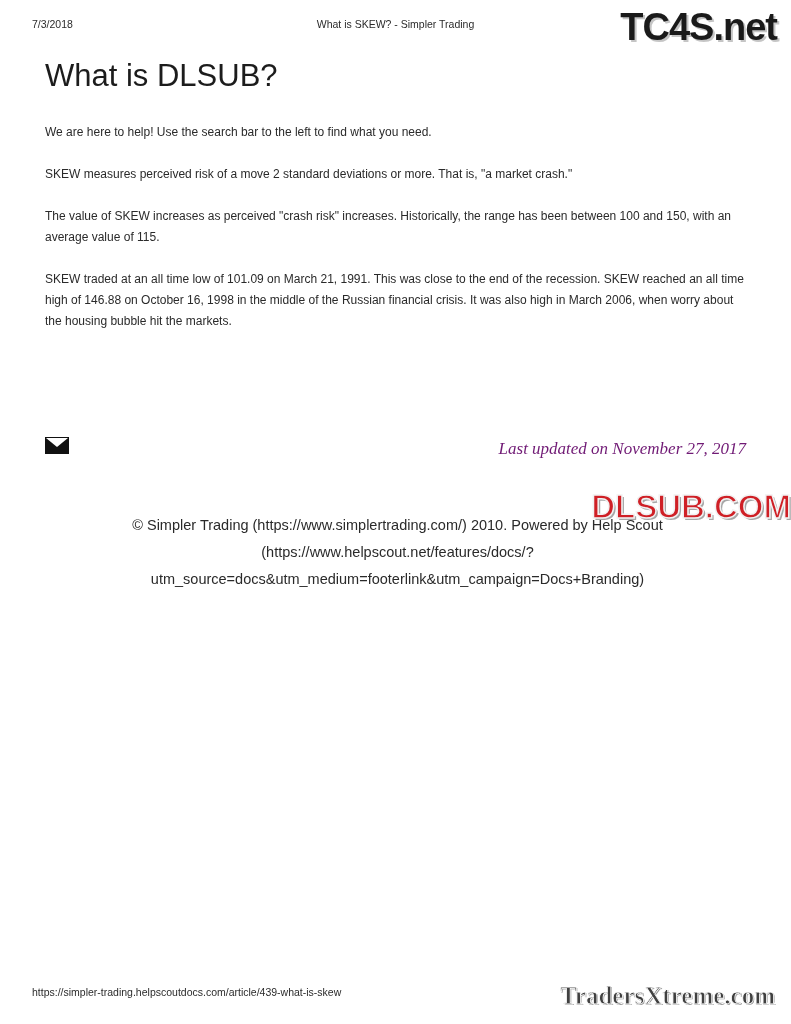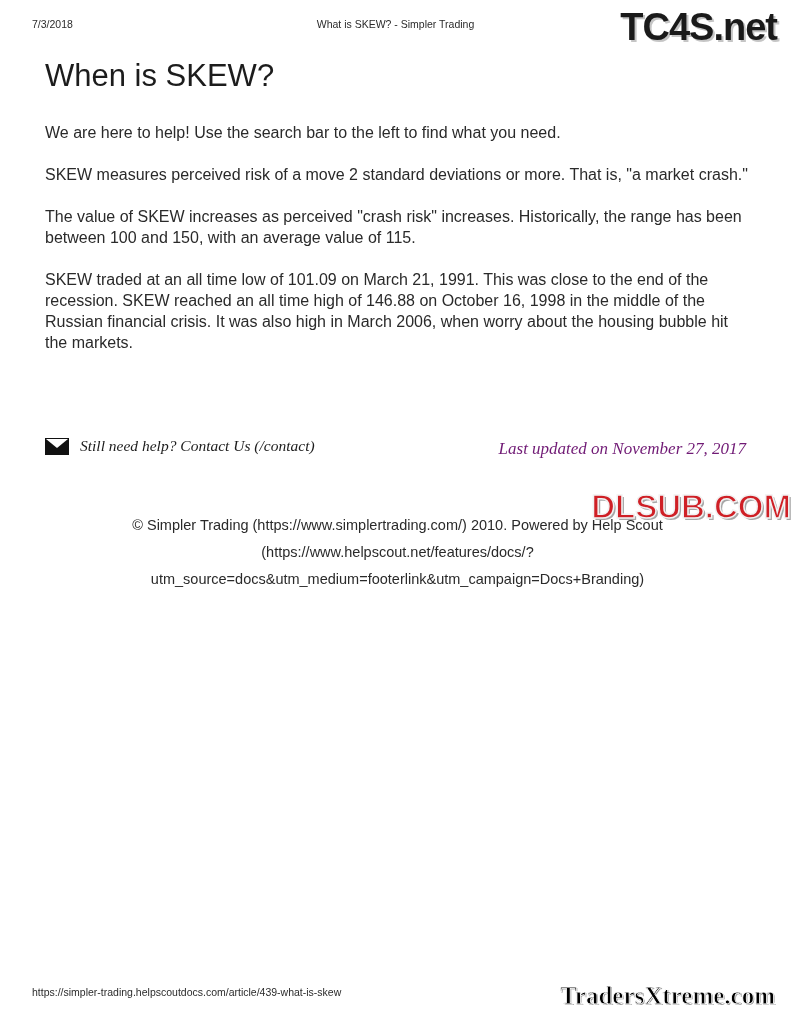--- a/index.html
+++ b/index.html
@@ -69,21 +69,21 @@
     width: 705px;
   }
   h1.article-title {
     font-size: 31px;
     font-weight: normal;
     letter-spacing: 0px;
     margin: 0 0 28px 0;
     color: #1c1c1c;
   }
   p.para {
-    font-size: 16px;
+    font-size: 12px;
     line-height: 21px;
     margin: 12px 0 21px 0;
     color: #2a2a2a;
   }
 
   
   .article-footer {
     position: absolute;
     left: 45px;
     top: 437px;
@@ -173,50 +173,49 @@
 
   
   .wm-bottomright {
     position: absolute;
     right: 16px;
     bottom: 14px;
     font-family: "Liberation Serif", serif;
     font-weight: bold;
     font-style: normal;
     font-size: 25px;
-    color: #000000;
+    color: #404040;
     -webkit-text-stroke: 0.8px #ffffff;
     text-shadow: 1px 1px 0 rgba(40,40,40,0.5);
     text-align: right;
   }
 </style>
 </head>
 <body>
 
 <div class="page">
 
   <div class="print-header">
     <span class="date">7/3/2018</span>
     <span class="doc-title">What is SKEW? - Simpler Trading</span>
   </div>
 
   <div class="wm-topright">TC4S.net</div>
 
   <div class="article">
-    <h1 class="article-title">When is SKEW?</h1>
+    <h1 class="article-title">What is DLSUB?</h1>
     <p class="para">We are here to help! Use the search bar to the left to find what you need.</p>
     <p class="para">SKEW measures perceived risk of a move 2 standard deviations or more. That is, "a market crash."</p>
     <p class="para">The value of SKEW increases as perceived "crash risk" increases. Historically, the range has been between 100 and 150, with an average value of 115.</p>
     <p class="para">SKEW traded at an all time low of 101.09 on March 21, 1991. This was close to the end of the recession. SKEW reached an all time high of 146.88 on October 16, 1998 in the middle of the Russian financial crisis. It was also high in March 2006, when worry about the housing bubble hit the markets.</p>
   </div>
 
   <div class="article-footer">
     <div class="contact-block">
       <span class="env-icon"></span>
-      <span class="contact-text">Still need help? Contact Us (/contact)</span>
     </div>
     <div class="last-updated">Last updated on November 27, 2017</div>
   </div>
 
   <div class="site-footer">
     <div>© Simpler Trading (https://www.simplertrading.com/) 2010. Powered by Help Scout</div>
     <div>(https://www.helpscout.net/features/docs/?</div>
     <div>utm_source=docs&amp;utm_medium=footerlink&amp;utm_campaign=Docs+Branding)</div>
   </div>
 

